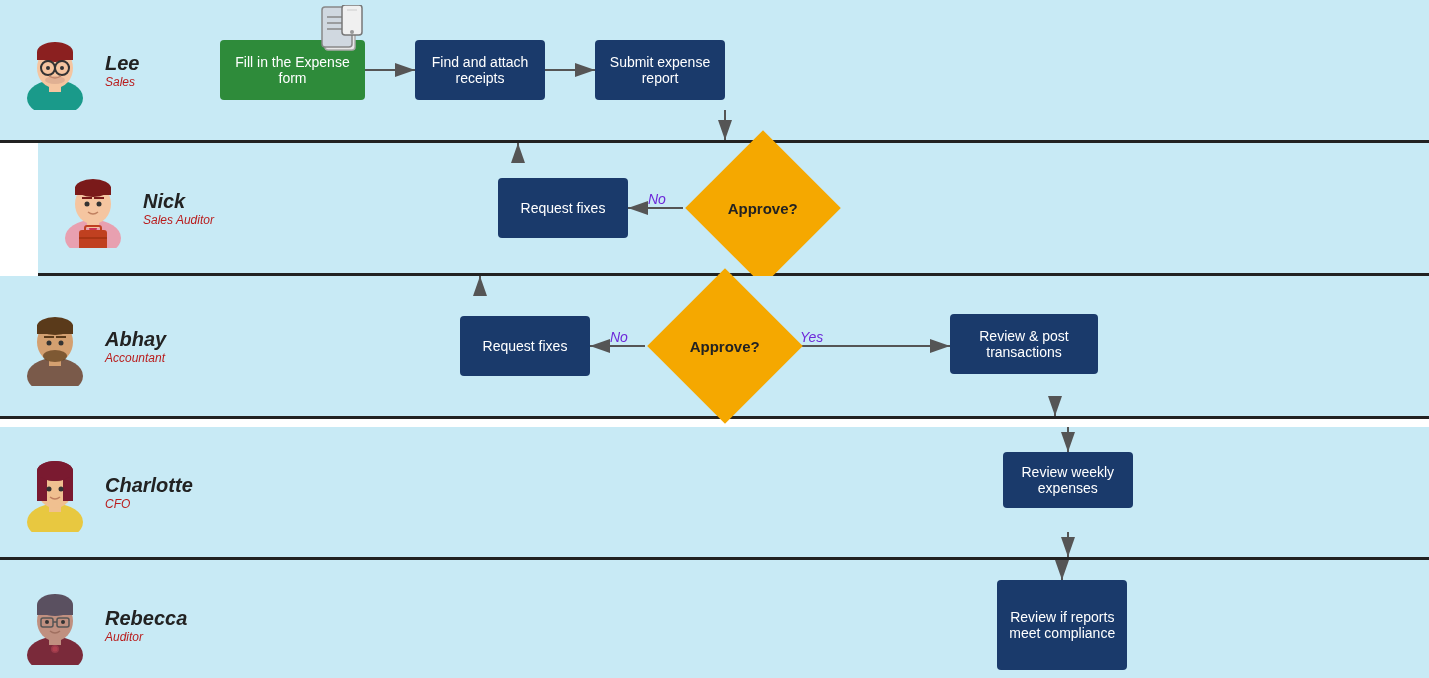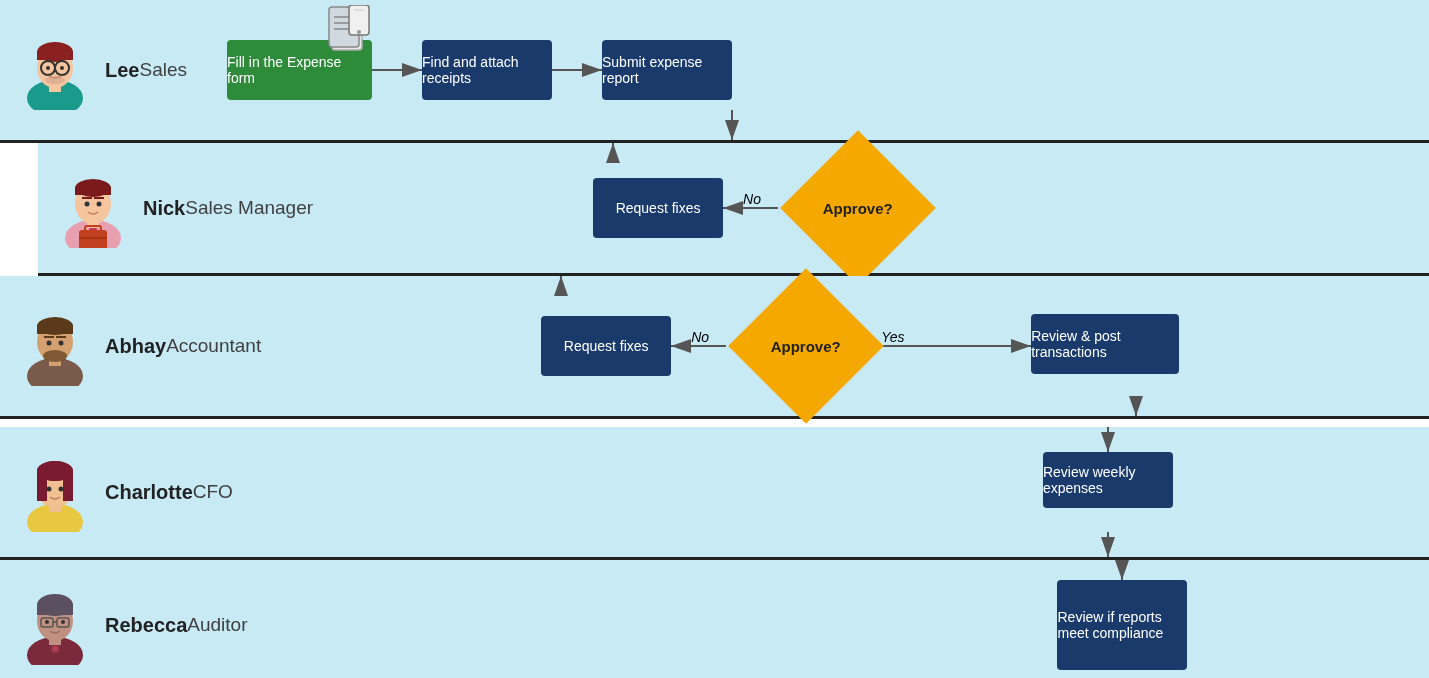--- a/index.html
+++ b/index.html
@@ -24,38 +24,39 @@
       flex-shrink: 0;
     }
 
     .avatar-wrap {
       width: 80px;
       height: 80px;
       flex-shrink: 0;
       margin-right: 10px;
     }
 
-    .actor-info { display: flex; flex-direction: row; }
+    .actor-info { display: flex; flex-direction: column; font-style: italic; }
     .actor-name { font-size: 20px; font-weight: 600; color: #222; }
-    .actor-role { font-size: 19px; color: #404040; }
+    .actor-role { font-size: 12px; color: #b91c1c; }
 
     .lane-content {
       flex: 1;
       position: relative;
       height: 100%;
       min-height: 130px;
     }
 
     
     .proc-box {
       background: #1a3a6b;
       color: #fff;
       border-radius: 4px;
+      text-align: center;
       font-size: 14px;
-      padding: 10px 0;
+      padding: 10px 12px;
       position: absolute;
       display: flex;
       align-items: center;
       justify-content: center;
     }
 
     .proc-box.green {
       background: #2e8b3a;
     }
 
@@ -89,21 +90,21 @@
     .flow-svg {
       position: absolute;
       top: 0; left: 0;
       pointer-events: none;
       overflow: visible;
     }
 
     .arrow-label {
       position: absolute;
       font-size: 14px;
-      color: #000000;
+      color: #6d28d9;
       font-style: italic;
     }
 
     
     .lane-lee { min-height: 140px; }
     .lane-nick { min-height: 130px; margin-left: 38px; }
     .lane-abhay { min-height: 140px; }
     .lane-charlotte { min-height: 130px; margin-top: 8px; }
     .lane-rebecca { min-height: 130px; }
 
@@ -219,21 +220,21 @@
 
         <path d="M35 44 Q40 48 45 44" fill="none" stroke="#c08060" stroke-width="1.5"></path>
 
         <rect x="26" y="62" width="28" height="20" rx="3" fill="#c04020"></rect>
         <rect x="32" y="58" width="16" height="8" rx="2" fill="none" stroke="#c04020" stroke-width="2"></rect>
         <line x1="26" y1="70" x2="54" y2="70" stroke="#a03010" stroke-width="1.5"></line>
       </svg>
     </div>
     <div class="actor-info">
       <span class="actor-name">Nick</span>
-      <span class="actor-role">Sales Manager</span>
+      <span class="actor-role">Sales Auditor</span>
     </div>
   </div>
 
   <div class="lane-content" style="height:130px;">
     <svg class="flow-svg" width="1240" height="130">
       <defs>
         <marker id="arrowhead2" markerWidth="10" markerHeight="7" refX="10" refY="3.5" orient="auto">
           <polygon points="0 0, 10 3.5, 0 7" fill="#555"></polygon>
         </marker>
       </defs>

